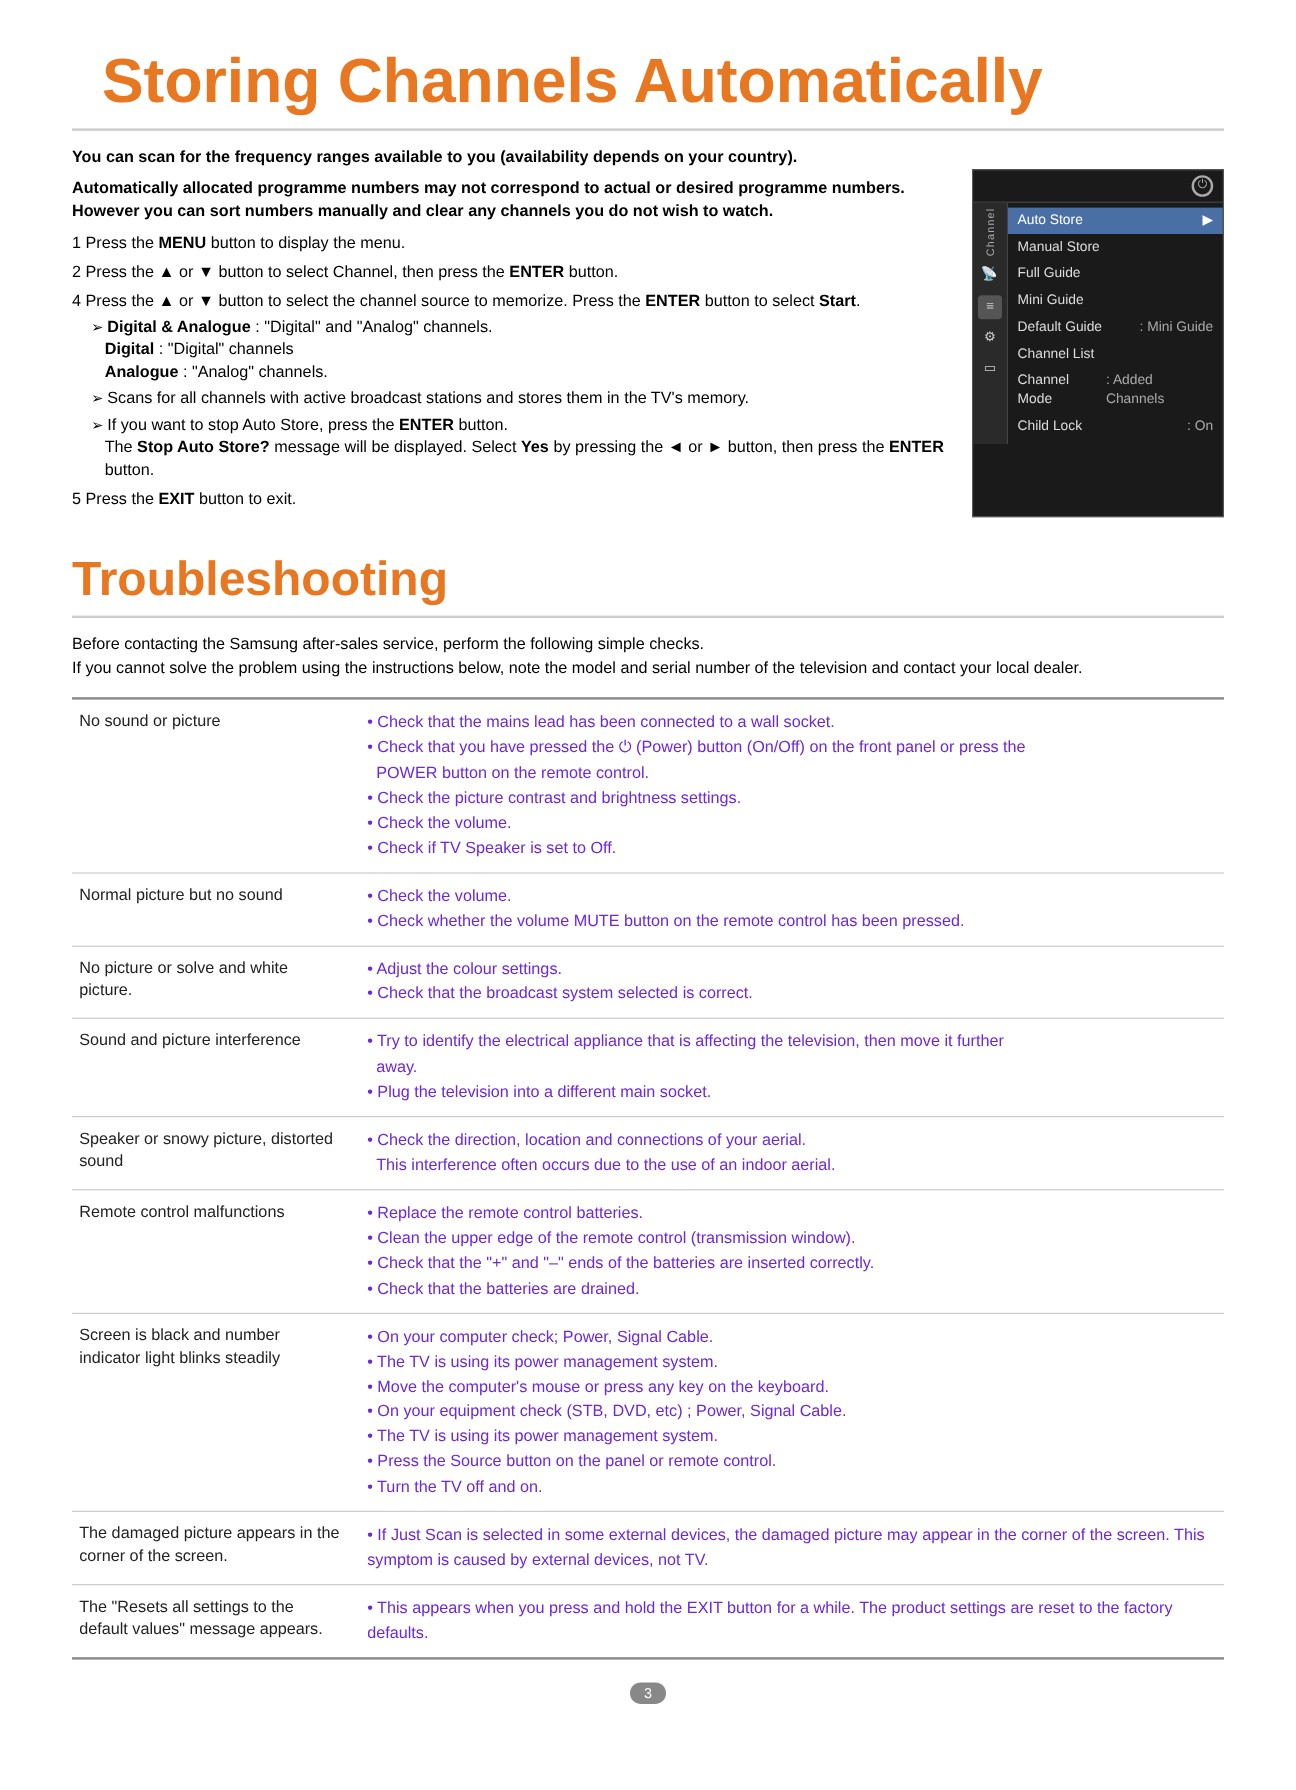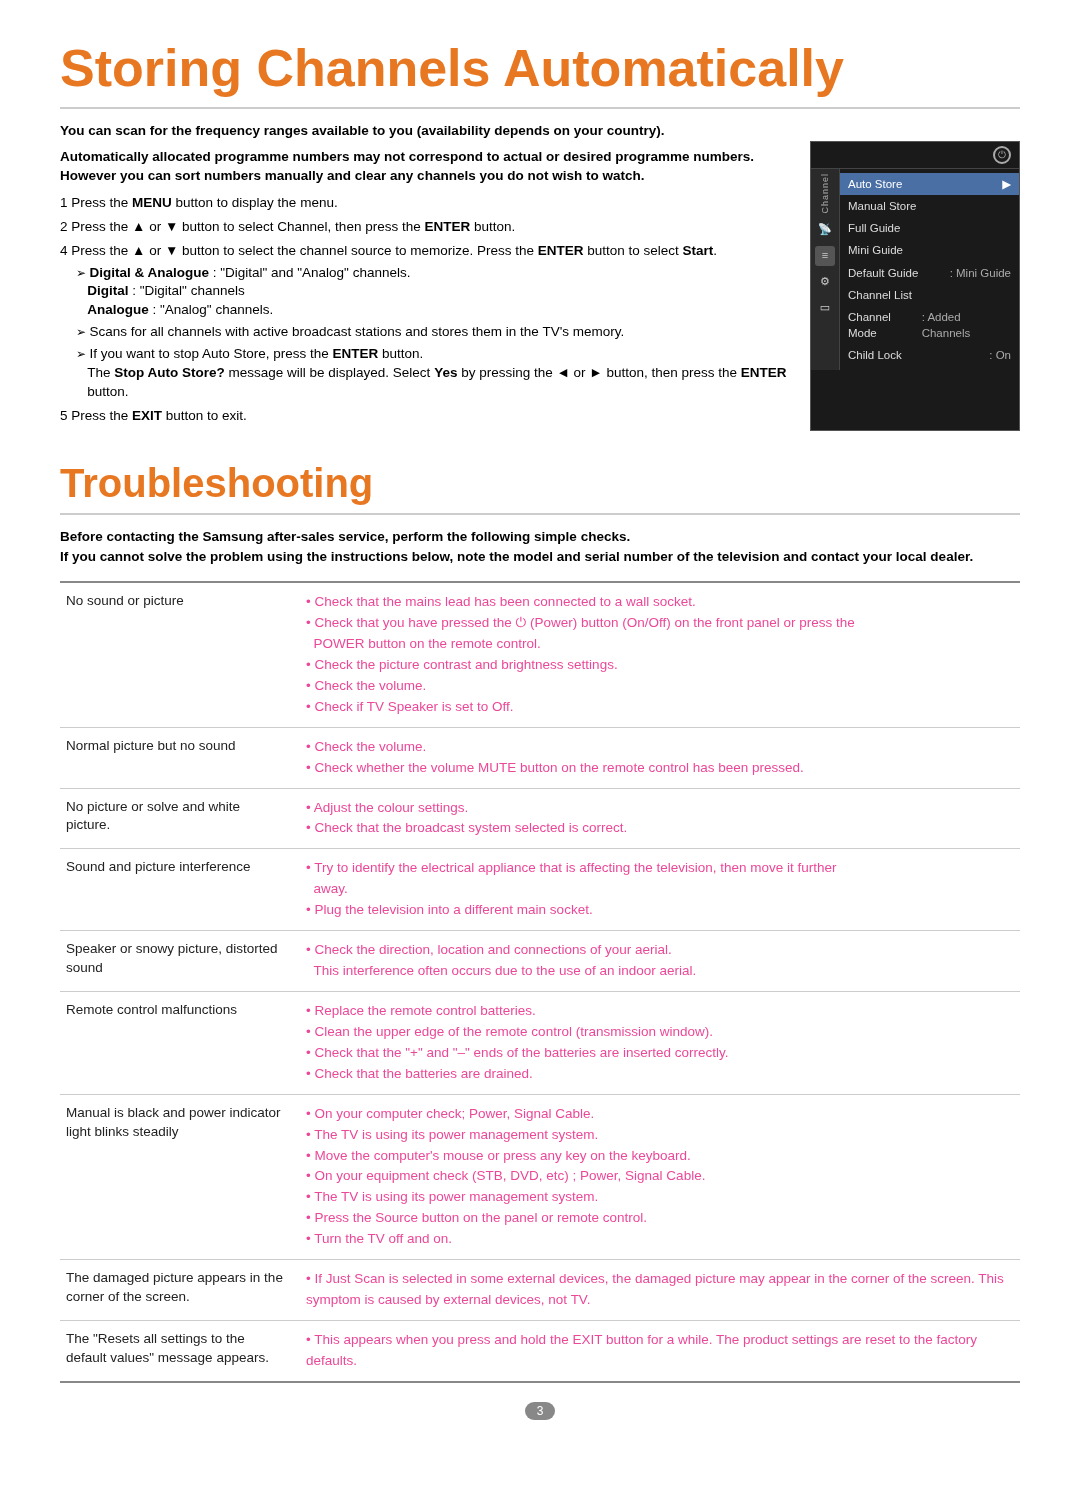--- a/index.html
+++ b/index.html
@@ -14,20 +14,21 @@
       line-height: 1.4;
     }
 
     
     .main-title {
       font-size: 52px;
       font-weight: bold;
       color: #e87722;
       margin-bottom: 10px;
       line-height: 1.1;
+      margin-left: 25px;
     }
 
     .section-divider {
       border: none;
       border-top: 2px solid #ccc;
       margin: 8px 0 12px 0;
     }
 
     .intro-section {
       display: flex;
@@ -169,21 +170,21 @@
       font-size: 40px;
       font-weight: bold;
       color: #e87722;
       margin-top: 30px;
       margin-bottom: 8px;
       line-height: 1.1;
     }
 
     .trouble-intro {
       font-size: 13.5px;
-      font-weight: bold;
+      font-weight: normal;
       margin-bottom: 14px;
       line-height: 1.5;
     }
 
     
     .trouble-table {
       width: 100%;
       border-collapse: collapse;
       font-size: 13.5px;
       margin-top: 4px;
@@ -208,21 +209,21 @@
 
     .trouble-table td:first-child {
       width: 240px;
       min-width: 200px;
       font-size: 13.5px;
       color: #222;
       padding-right: 14px;
     }
 
     .trouble-table td:last-child {
-      color: #ec4899;
+      color: #6d28d9;
       line-height: 1.55;
     }
 
     .page-number {
       text-align: center;
       margin-top: 20px;
       font-size: 12px;
     }
 
     .page-number span {
@@ -384,21 +385,21 @@
       <td>Remote control malfunctions</td>
       <td>
         • Replace the remote control batteries.<br>
         • Clean the upper edge of the remote control (transmission window).<br>
         • Check that the "+" and "–" ends of the batteries are inserted correctly.<br>
         • Check that the batteries are drained.
       </td>
     </tr>
 
     <tr>
-      <td>Manual is black and power indicator light blinks steadily</td>
+      <td>Screen is black and number indicator light blinks steadily</td>
       <td>
         • On your computer check; Power, Signal Cable.<br>
         • The TV is using its power management system.<br>
         • Move the computer's mouse or press any key on the keyboard.<br>
         • On your equipment check (STB, DVD, etc) ; Power, Signal Cable.<br>
         • The TV is using its power management system.<br>
         • Press the Source button on the panel or remote control.<br>
         • Turn the TV off and on.
       </td>
     </tr>

